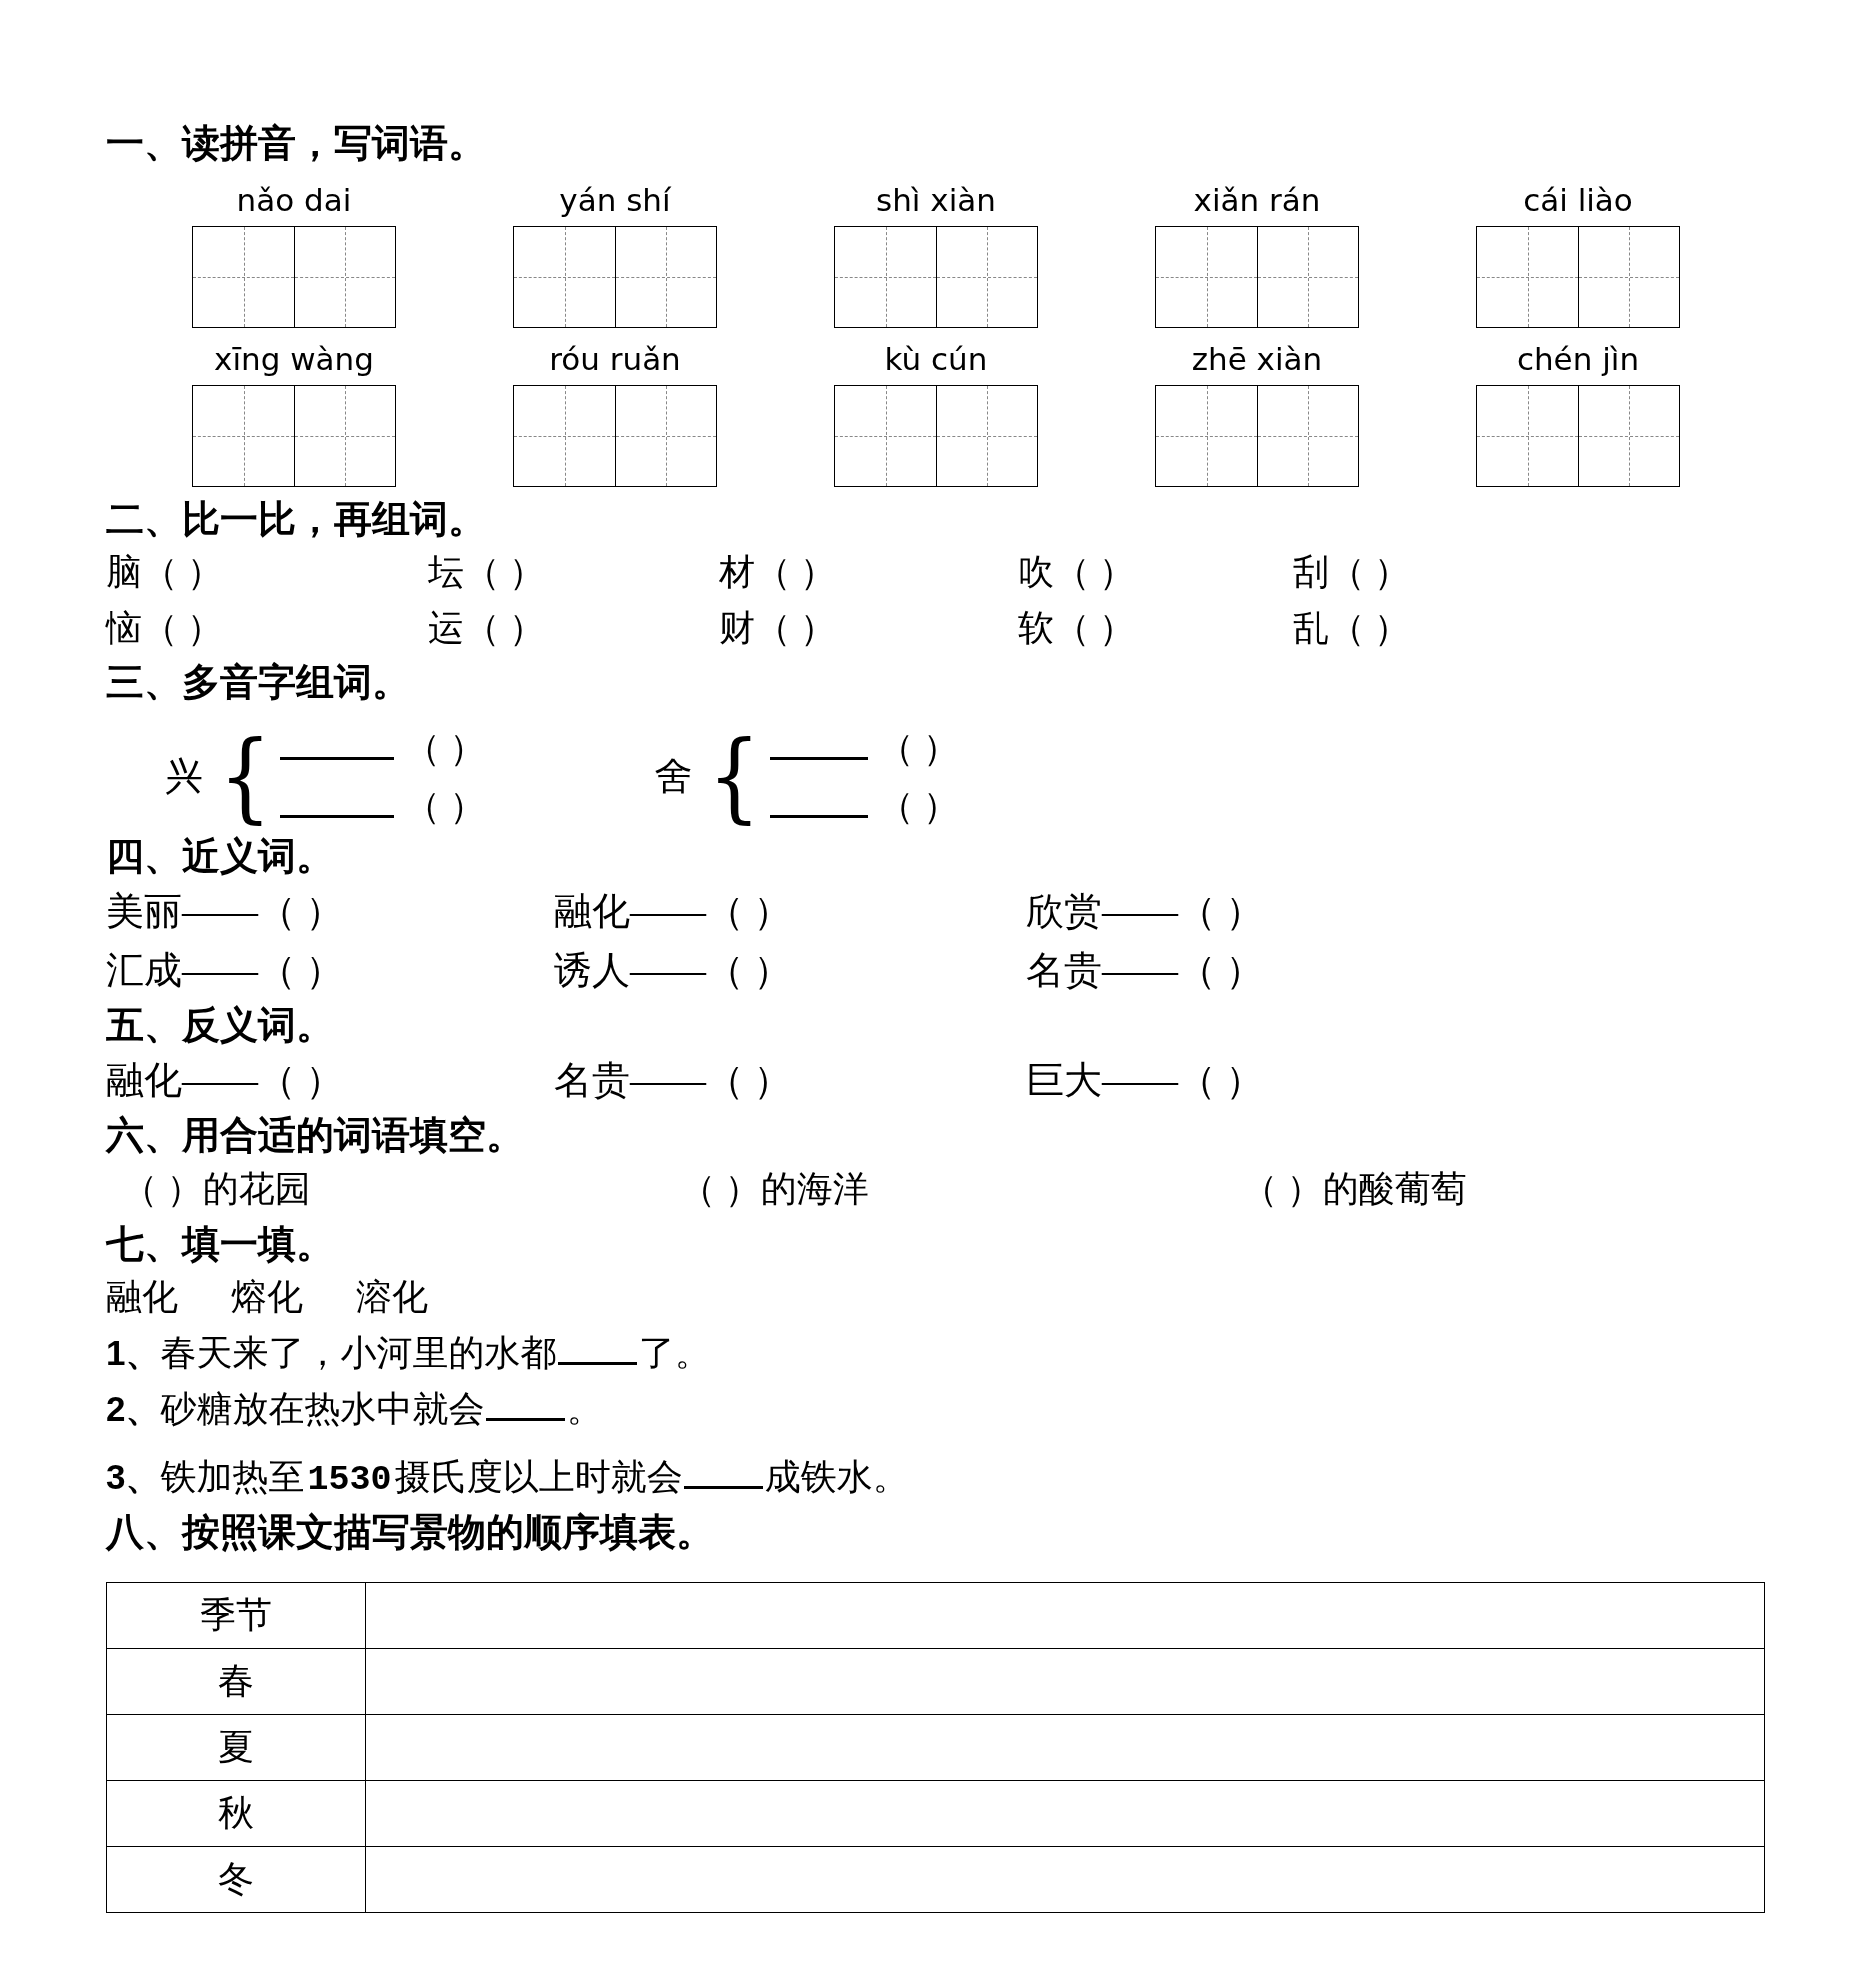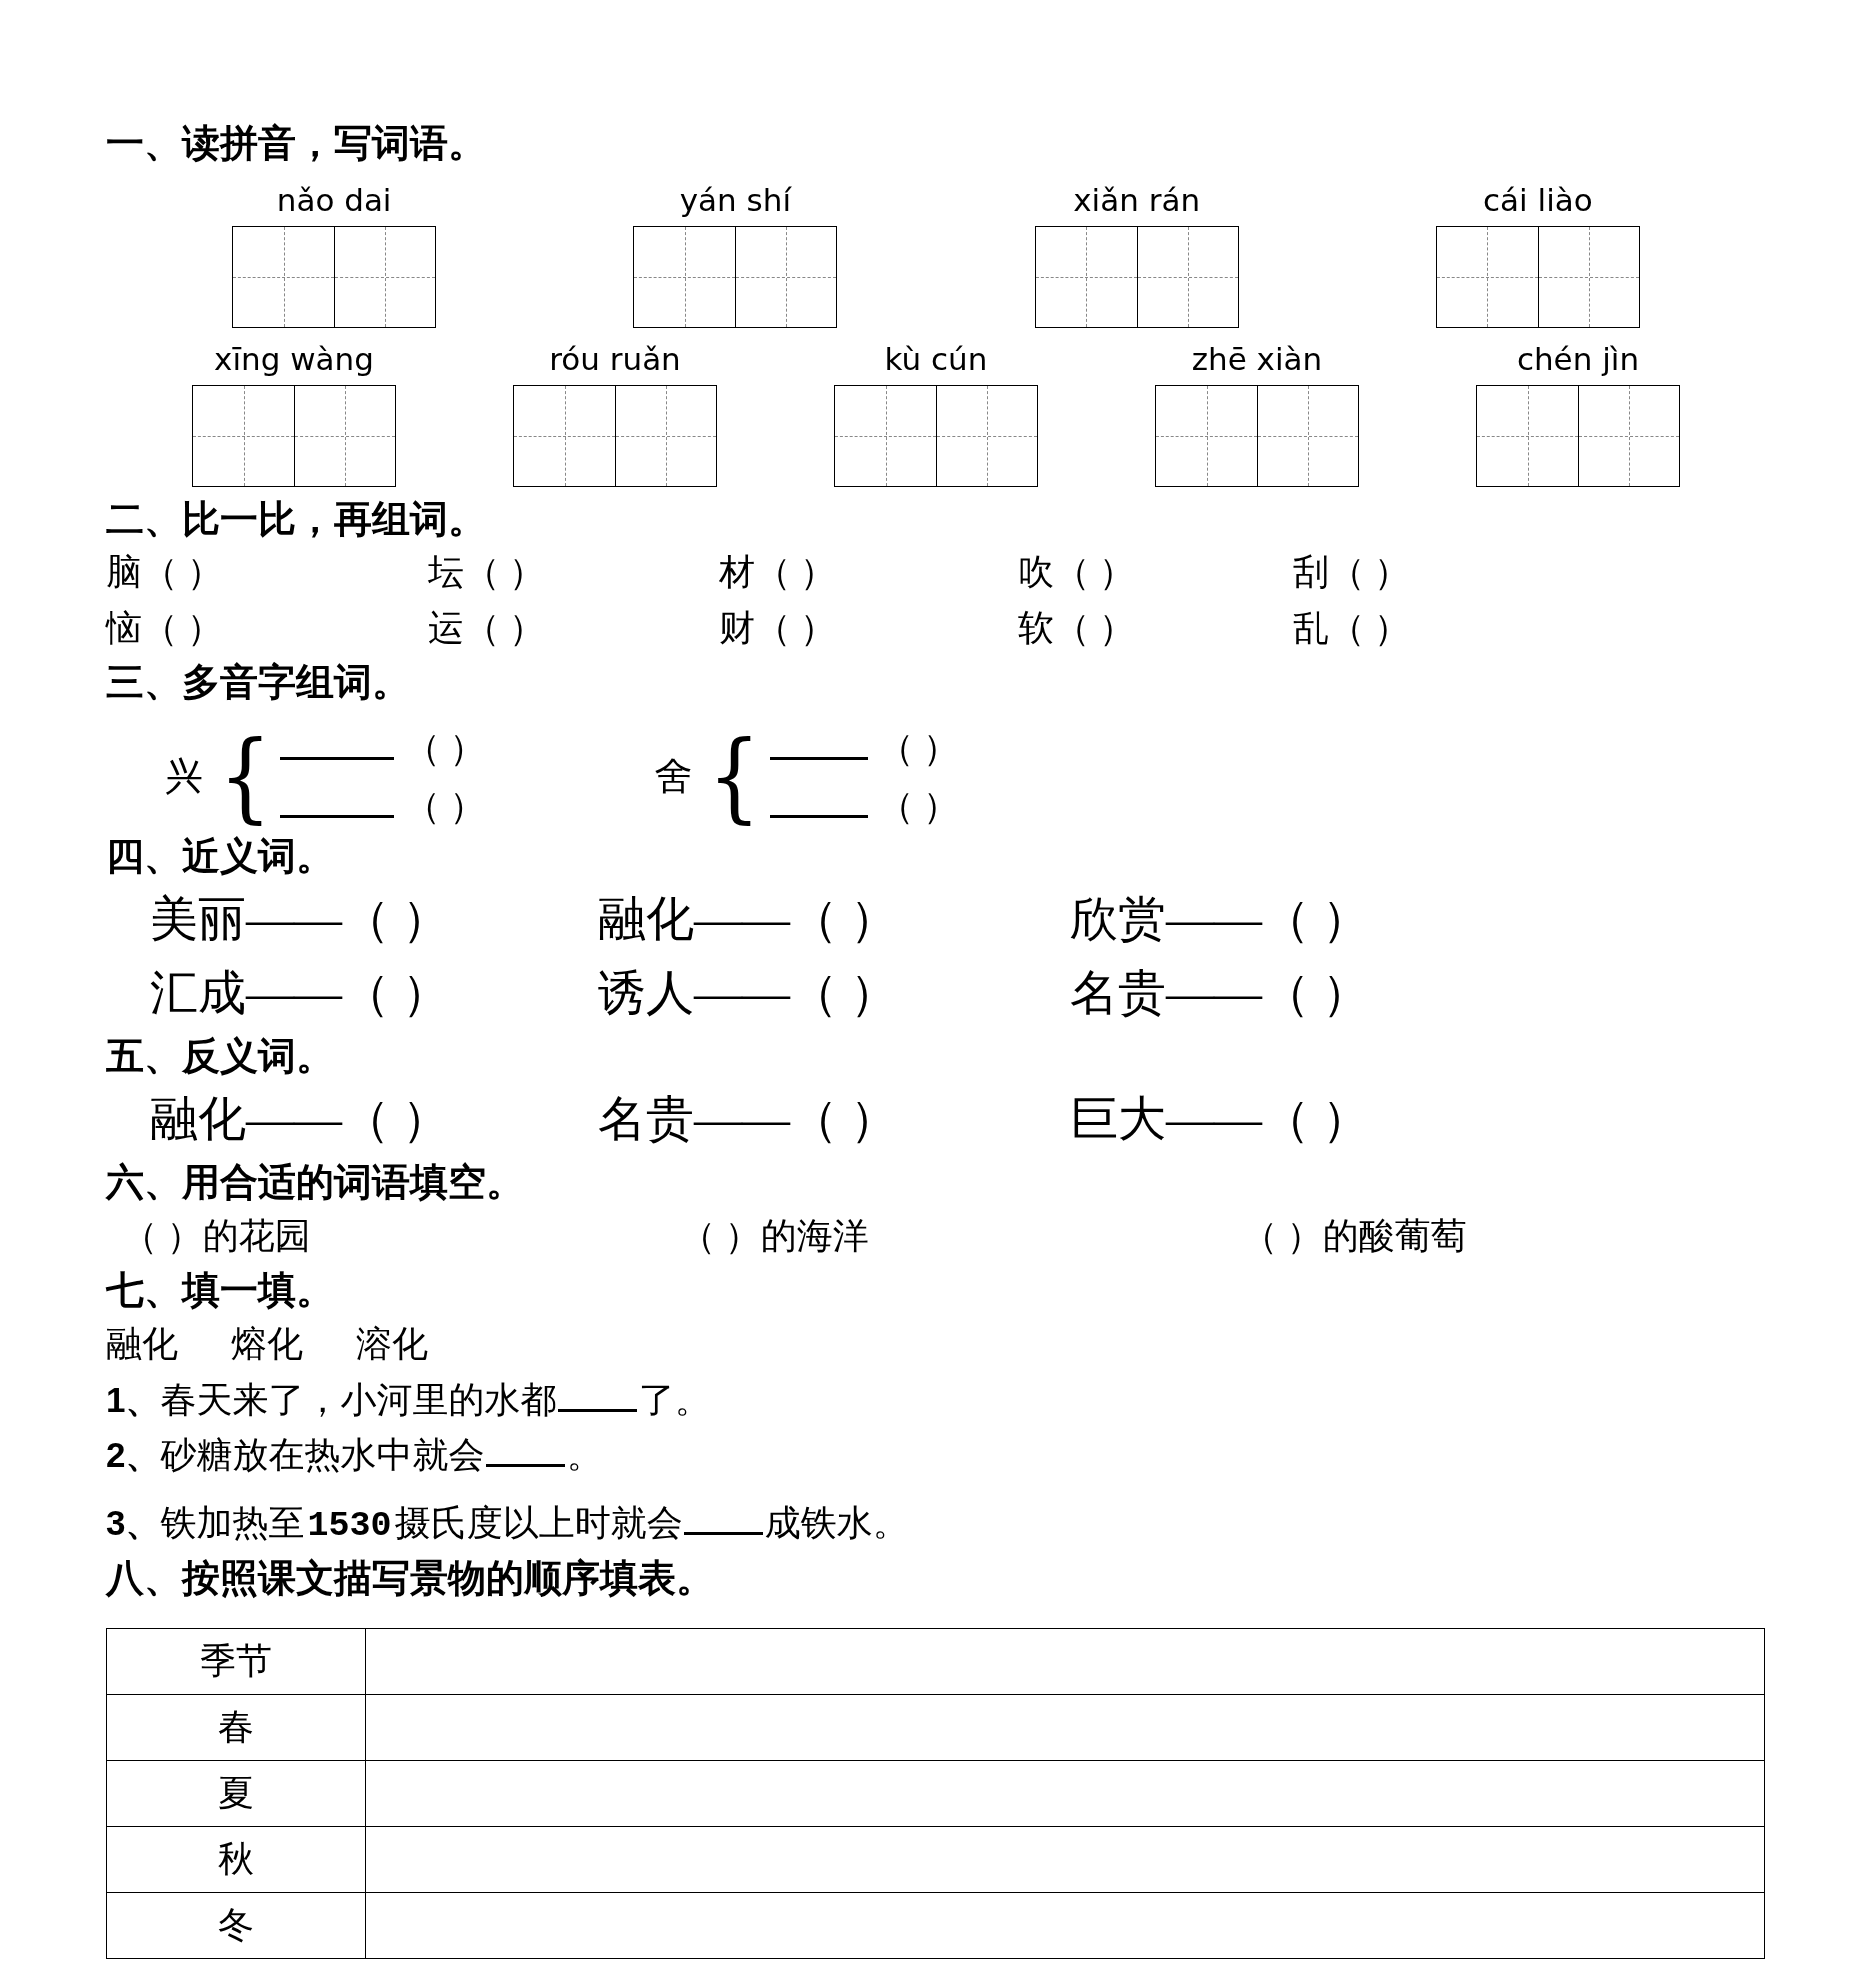--- a/index.html
+++ b/index.html
@@ -150,24 +150,23 @@
     height: 21px;
     margin-right: 10.2px;
   }
   .ul-blank.short {
     width: 98px;
   }
 
   
   .syn-row {
     display: flex;
-    font-size: 48px;
+    font-size: 38px;
     line-height: 1.55;
     white-space: nowrap;
-    margin-left: 44px;
   }
   .syn-item { display: flex; align-items: baseline; }
   .syn-w1 { width: 448px; }
   .syn-w2 { width: 472px; }
 
   
   .fill-row {
     display: flex;
     font-size: 36px;
     line-height: 1.6;
@@ -242,20 +241,27 @@
     <div class="pinyin-row">
       <div class="pinyin-cellwrap">
         <div class="pinyin-text">nǎo dai</div>
         <div class="tian-grid">
             <div class="tian-cell"></div>
             <div class="tian-cell"></div>
           </div>
       </div>
       <div class="pinyin-cellwrap">
         <div class="pinyin-text">yán shí</div>
+        <div class="tian-grid">
+            <div class="tian-cell"></div>
+            <div class="tian-cell"></div>
+          </div>
+      </div>
+      <div class="pinyin-cellwrap">
+        <div class="pinyin-text">shì xiàn</div>
         <div class="tian-grid">
             <div class="tian-cell"></div>
             <div class="tian-cell"></div>
           </div>
       </div>
       <div class="pinyin-cellwrap">
         <div class="pinyin-text">xiǎn rán</div>
         <div class="tian-grid">
             <div class="tian-cell"></div>
             <div class="tian-cell"></div>

